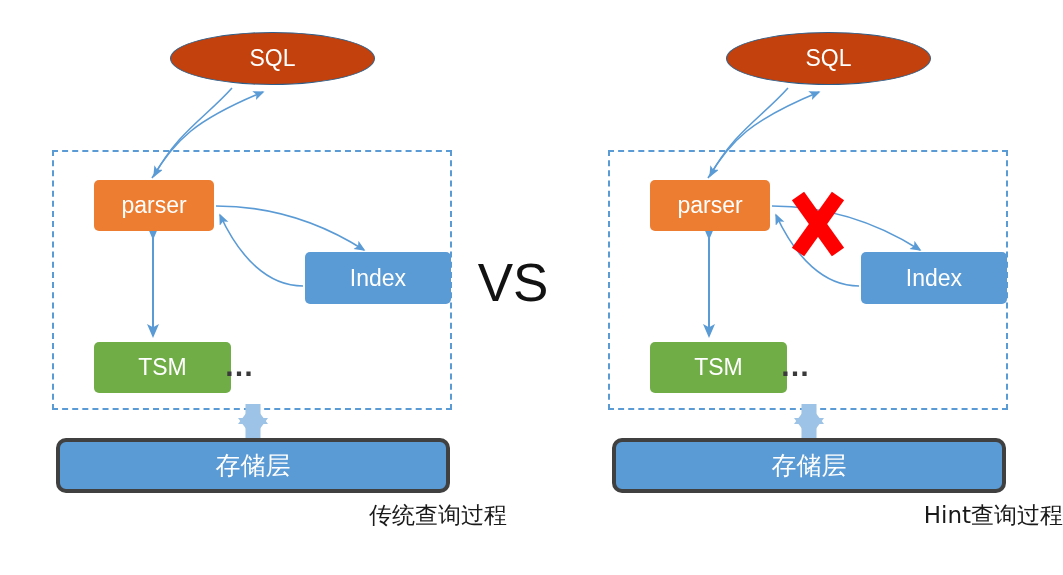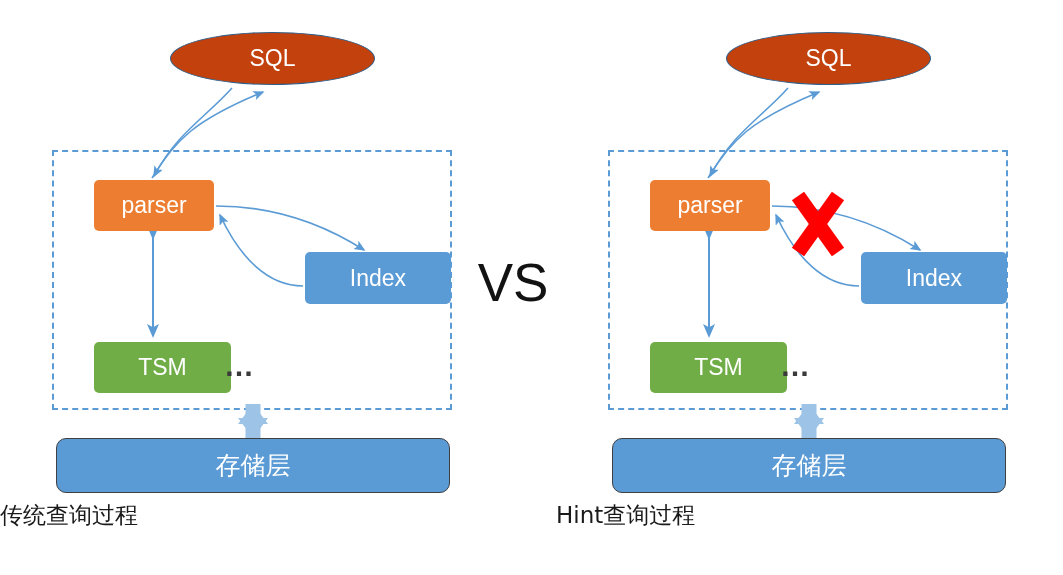--- a/index.html
+++ b/index.html
@@ -100,38 +100,38 @@
   }
 
   
   .storage-bar {
     position: absolute;
     left: 56px;
     top: 438px;
     width: 394px;
     height: 55px;
     background: #5B9BD5;
-    border: 1px solid #404040;
+    border: 4px solid #404040;
     border-radius: 10px;
     display: flex;
     align-items: center;
     justify-content: center;
     color: #ffffff;
     font-size: 25px;
     box-sizing: border-box;
     font-family: "DejaVu Sans", sans-serif;
   }
 
   
   .caption {
     position: absolute;
     left: 0px;
     top: 500px;
     width: 507px;
-    text-align: left;
+    text-align: right;
     color: #1a1a1a;
     font-size: 23px;
     font-family: "DejaVu Sans", sans-serif;
   }
 
   
   .wires {
     position: absolute;
     left: 0; top: 0;
     width: 507px; height: 575px;

